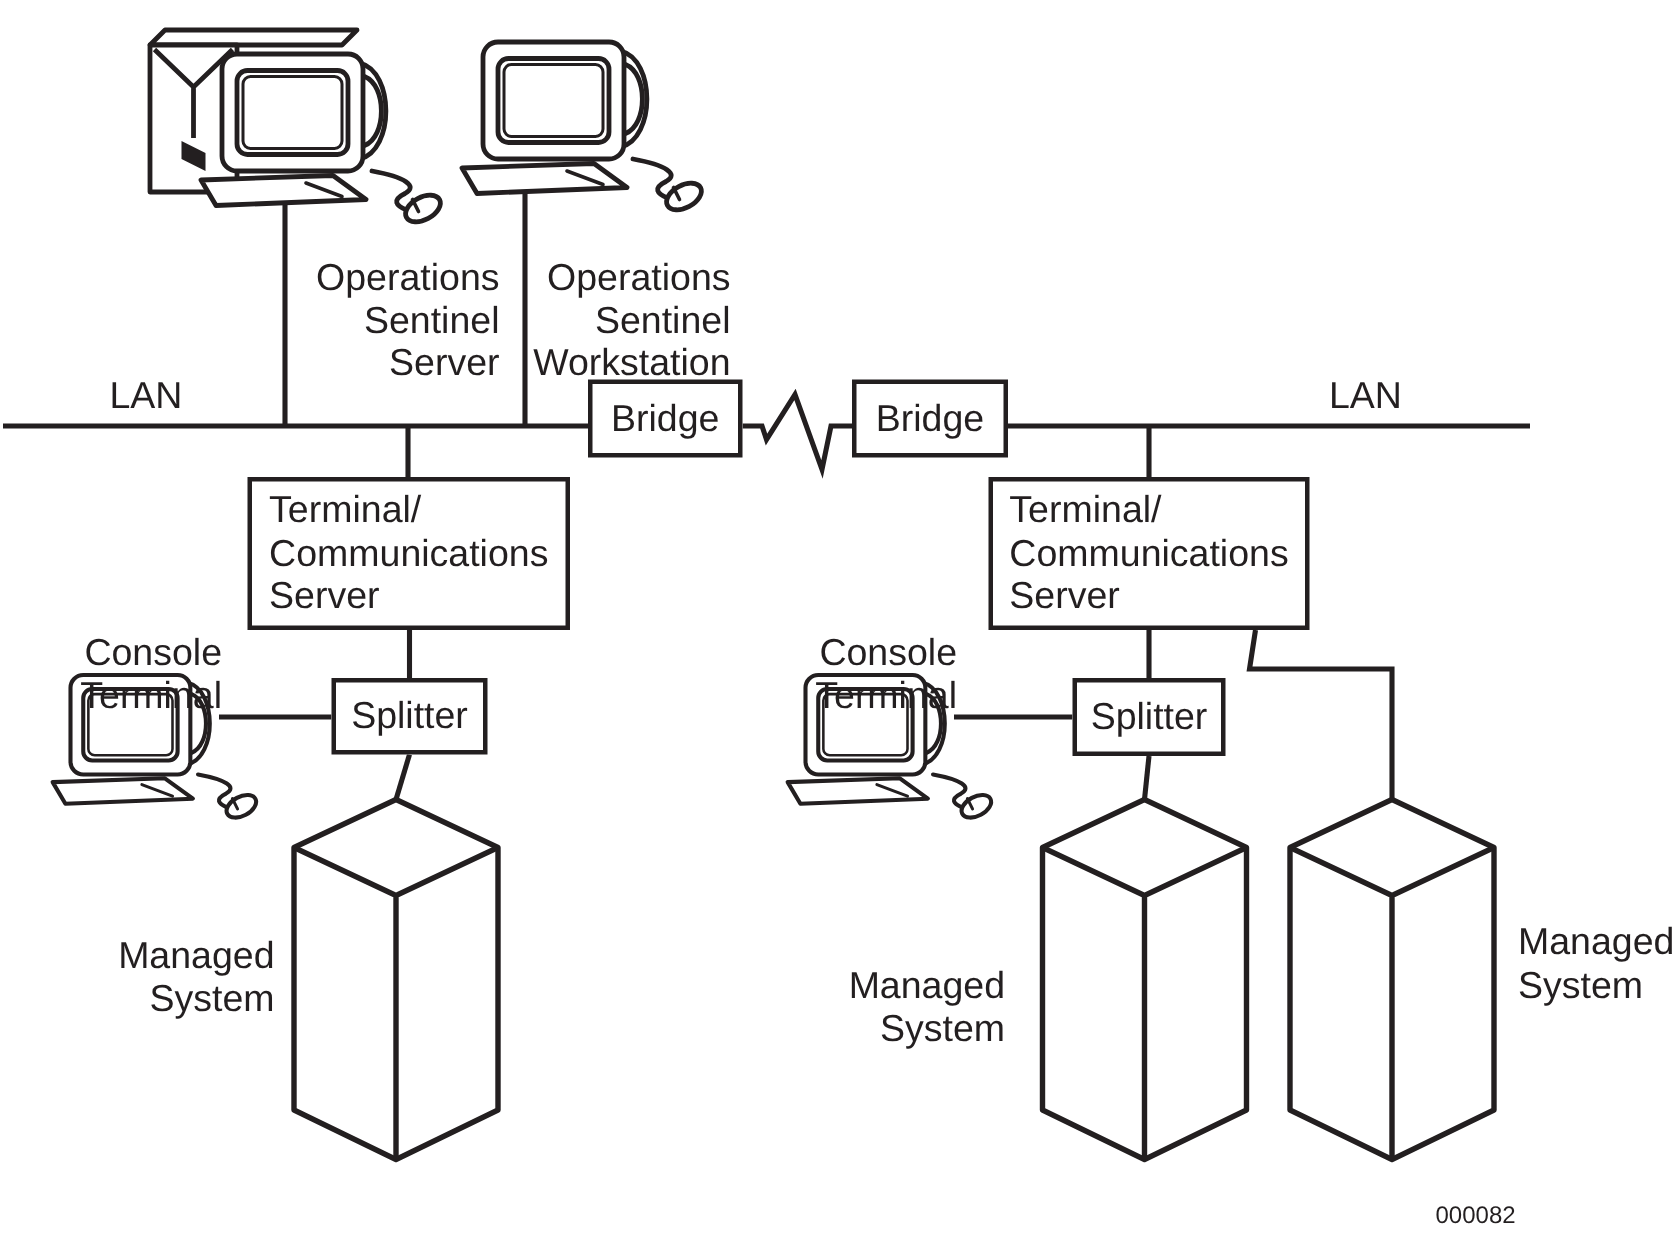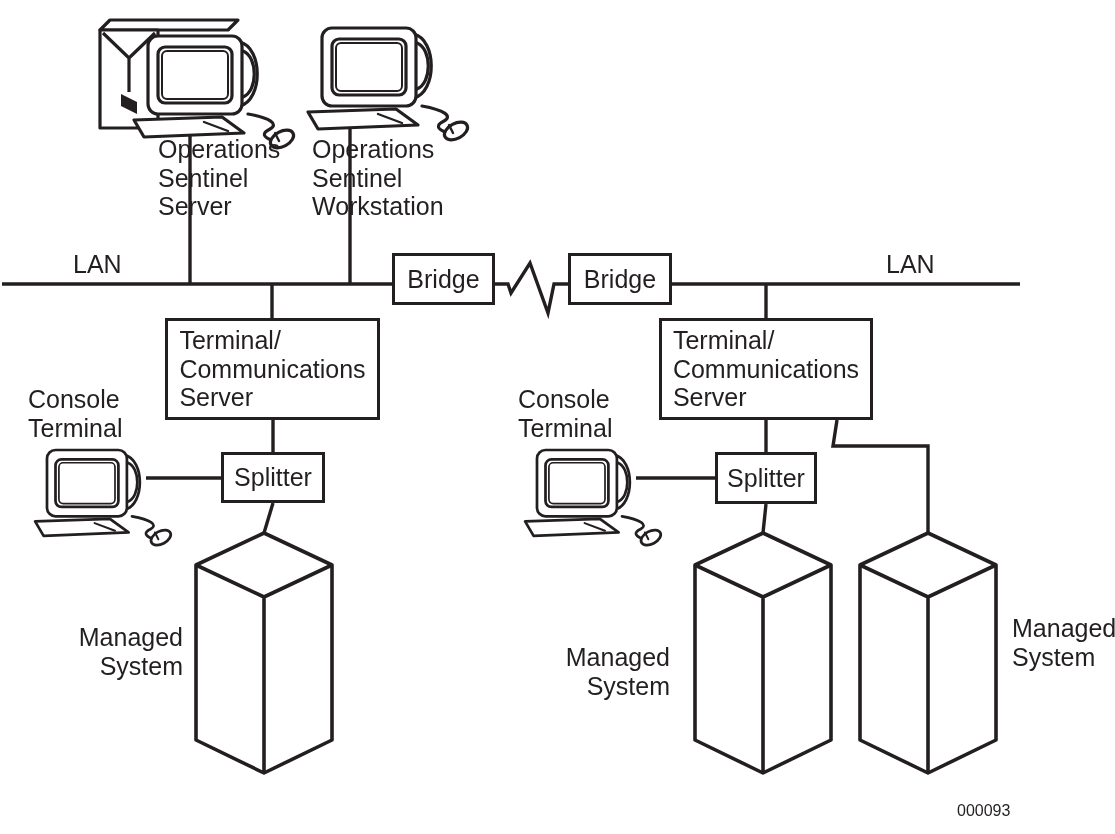--- a/index.html
+++ b/index.html
@@ -13,21 +13,21 @@
     position:absolute; box-sizing:border-box;
     border:3px solid #231f20; background:#ffffff;
     display:flex; align-items:center; justify-content:center;
     text-align:left; font-size:25px; line-height:1.14;
     white-space:pre-line;
   }
   .lbl {
     position:absolute; font-size:25px; line-height:1.14;
     white-space:pre-line;
   }
-  .lbl.center { text-align:left; }
+  .lbl.center { text-align:right;margin-top:36px; }
   .lbl.right  { text-align:right; }
   .fig-num { position:absolute; font-size:16px; }
 </style>
 </head>
 <body>
 
 <div class="stage">
 
   <svg class="layer" width="1115" height="834" viewBox="0 0 1115 834">
     <defs>
@@ -128,15 +128,15 @@
   <div class="lbl center" style="left:518px; top:385px; width:120px;">Console
 Terminal</div>
 
   <div class="lbl right" style="left:58px; top:623px; width:125px;">Managed
 System</div>
   <div class="lbl right" style="left:543px; top:643px; width:127px;">Managed
 System</div>
   <div class="lbl" style="left:1012px; top:614px; width:103px;">Managed
 System</div>
 
-  <div class="fig-num" style="left:957px; top:802px;">000093</div>
+  <div class="fig-num" style="left:957px; top:802px;">000082</div>
 
 </div>
 
 </body></html>

